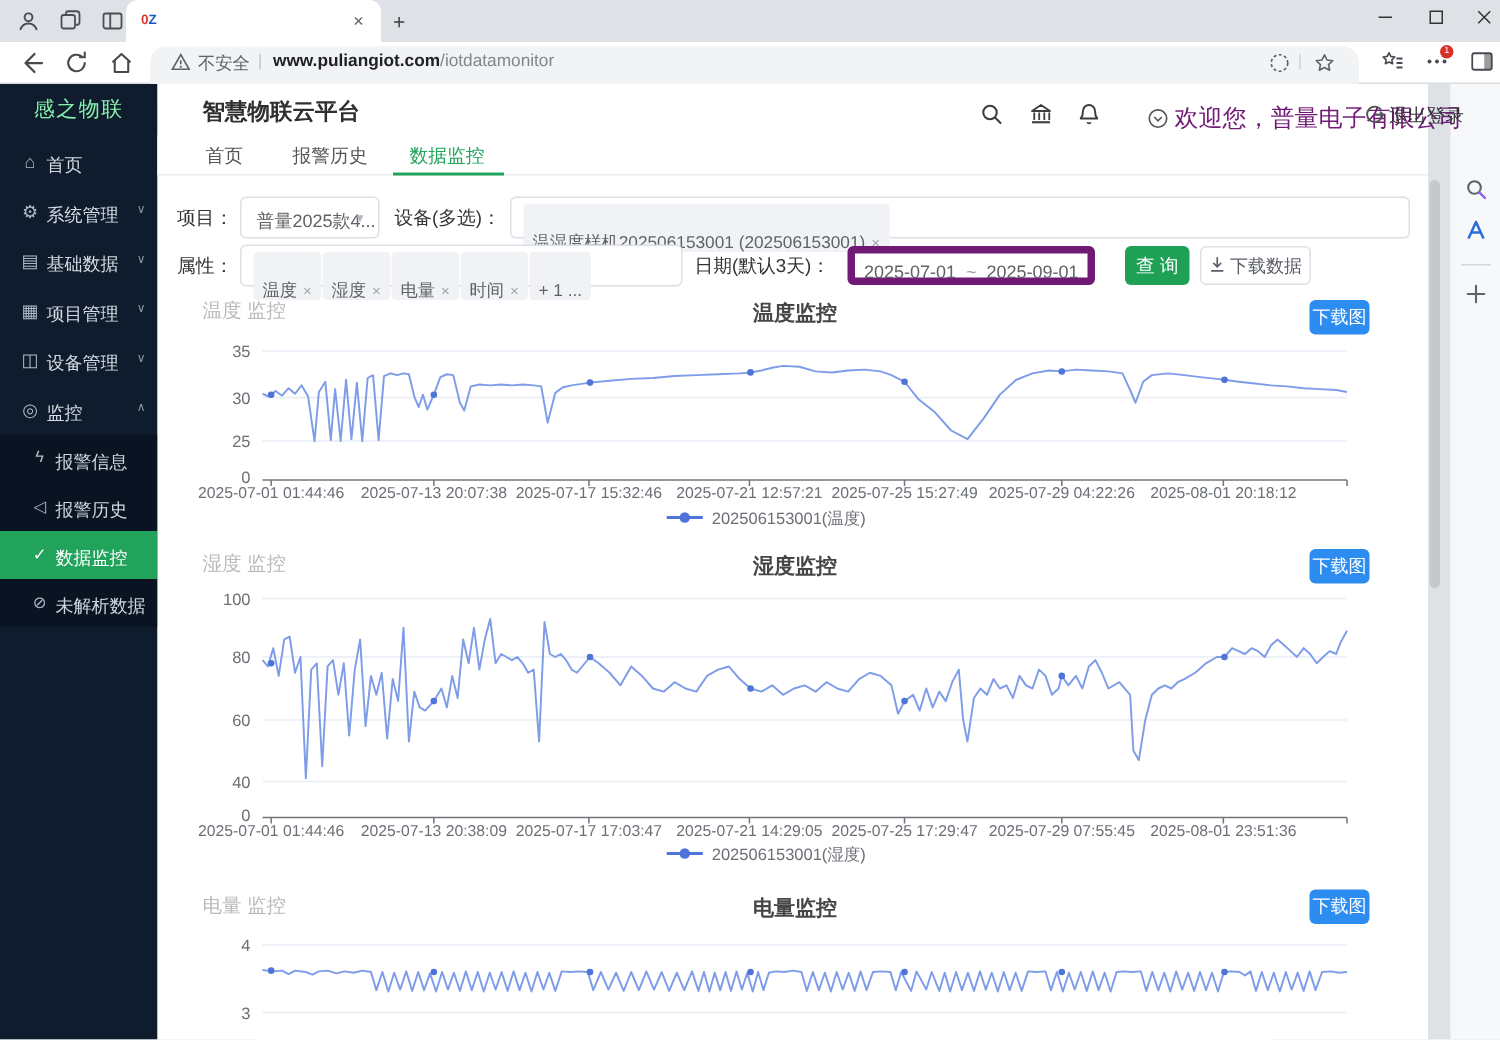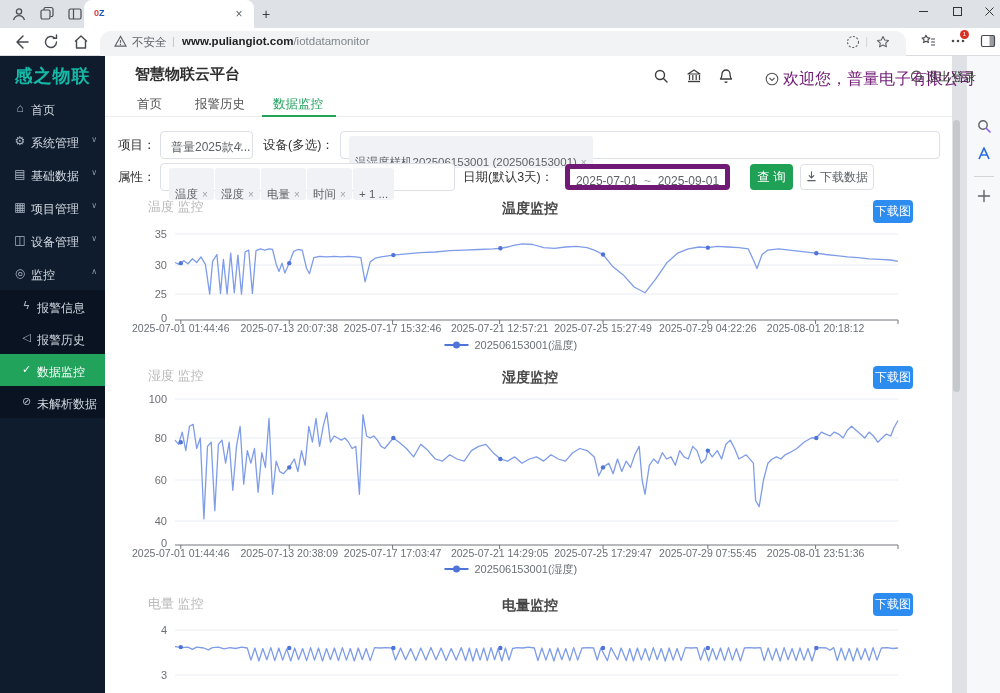--- a/index.html
+++ b/index.html
@@ -29,21 +29,21 @@
   .badge { position:absolute; width:9px; height:9px; background:#d93025; border-radius:50%; right:-3px; top:-3px; color:#fff; font-size:6px; text-align:center; line-height:9px; }
 
   
   .rail { position:absolute; left:966px; top:56px; width:34px; height:637px; background:#f7f8fa; border-left:1px solid #e1e3e6; }
   .rail-icon { position:absolute; left:9px; width:16px; height:16px; color:#5f6368; }
   .rail-div { position:absolute; left:7px; width:20px; height:1px; background:#d4d6d9; }
   .scroll-thumb { position:absolute; left:953px; top:120px; width:7px; height:272px; background:#c5c9ce; border-radius:4px; }
 
   
   .sidebar { position:absolute; left:0; top:56px; width:105px; height:637px; background:#0f1c2d; }
-  .logo { position:absolute; left:0; top:8px; width:105px; text-align:center; color:#14b8a6; font-size:18px; font-weight:bold; letter-spacing:1px; }
+  .logo { position:absolute; left:0; top:8px; width:105px; text-align:center; color:#86efac; font-size:14px; font-weight:normal; letter-spacing:1px; }
   .menu { position:absolute; left:0; top:36px; width:105px; }
   .m-item { position:relative; height:33px; color:#d5dbe3; font-size:12px; }
   .m-item .ic { position:absolute; left:13px; top:9px; font-size:12px; width:14px; text-align:center; color:#aeb8c6; }
   .m-item .lb { position:absolute; left:31px; top:10px; white-space:nowrap; }
   .m-item .ch { position:absolute; right:8px; top:10px; font-size:8px; color:#8b95a5; }
   .submenu { background:#0a1322; }
   .s-item { position:relative; height:32px; color:#cfd6df; font-size:12px; }
   .s-item .ic { position:absolute; left:20px; top:9px; font-size:11px; width:13px; text-align:center; color:#aeb8c6; }
   .s-item .lb { position:absolute; left:37px; top:10px; white-space:nowrap; }
   .s-item.active { background:#21a35c; color:#fff; }
@@ -63,21 +63,21 @@
   .flabel { position:absolute; font-size:12.5px; color:#333; line-height:28px; white-space:nowrap; }
   .fbox { position:absolute; height:28px; border:1px solid #dcdfe6; border-radius:4px; background:#fff; }
   .fbox .arrow { position:absolute; right:8px; top:9px; font-size:8px; color:#b4b8bf; }
   .fbox .seltext { position:absolute; left:10px; top:7px; font-size:12px; color:#606266; white-space:nowrap; }
   .chip { position:absolute; top:4px; height:20px; background:#f0f2f5; border-radius:3px; font-size:11.5px; color:#606266; line-height:20px; padding:16px 6px; white-space:nowrap; }
   .chip .x { color:#9fa5ad; margin-left:4px; font-size:10px; }
   .datebox { position:absolute; height:26px; border:5px solid #701a75; border-radius:4px; background:#fff; font-size:12px; color:#606266; text-align:center; line-height:24px; }
   .btn-green { position:absolute; height:26px; background:#1ea055; border-radius:4px; color:#fff; font-size:12.5px; text-align:center; line-height:26px; }
   .btn-plain { position:absolute; height:26px; background:#fff; border:1px solid #dcdfe6; border-radius:4px; color:#5a5e66; font-size:12px; text-align:center; line-height:24px; }
   .btn-blue { position:absolute; width:40px; height:23px; background:#2d8cf0; border-radius:4px; color:#fff; font-size:12px; text-align:center; line-height:23px; }
-  .card-label { position:absolute; left:30px; font-size:13px; color:#b9b9b9; white-space:nowrap;margin-left:13px; }
+  .card-label { position:absolute; left:30px; font-size:13px; color:#b9b9b9; white-space:nowrap; }
   .chart-title { position:absolute; left:10px; width:830px; text-align:center; font-size:14px; font-weight:bold; color:#464646; }
   svg text { font-family:"Liberation Sans","DejaVu Sans",sans-serif; }
 </style>
 </head>
 <body>
 
 <div class="screen">
 
   <div class="tabstrip">
     <svg class="strip-icon" style="left:10px" viewBox="0 0 16 16">

